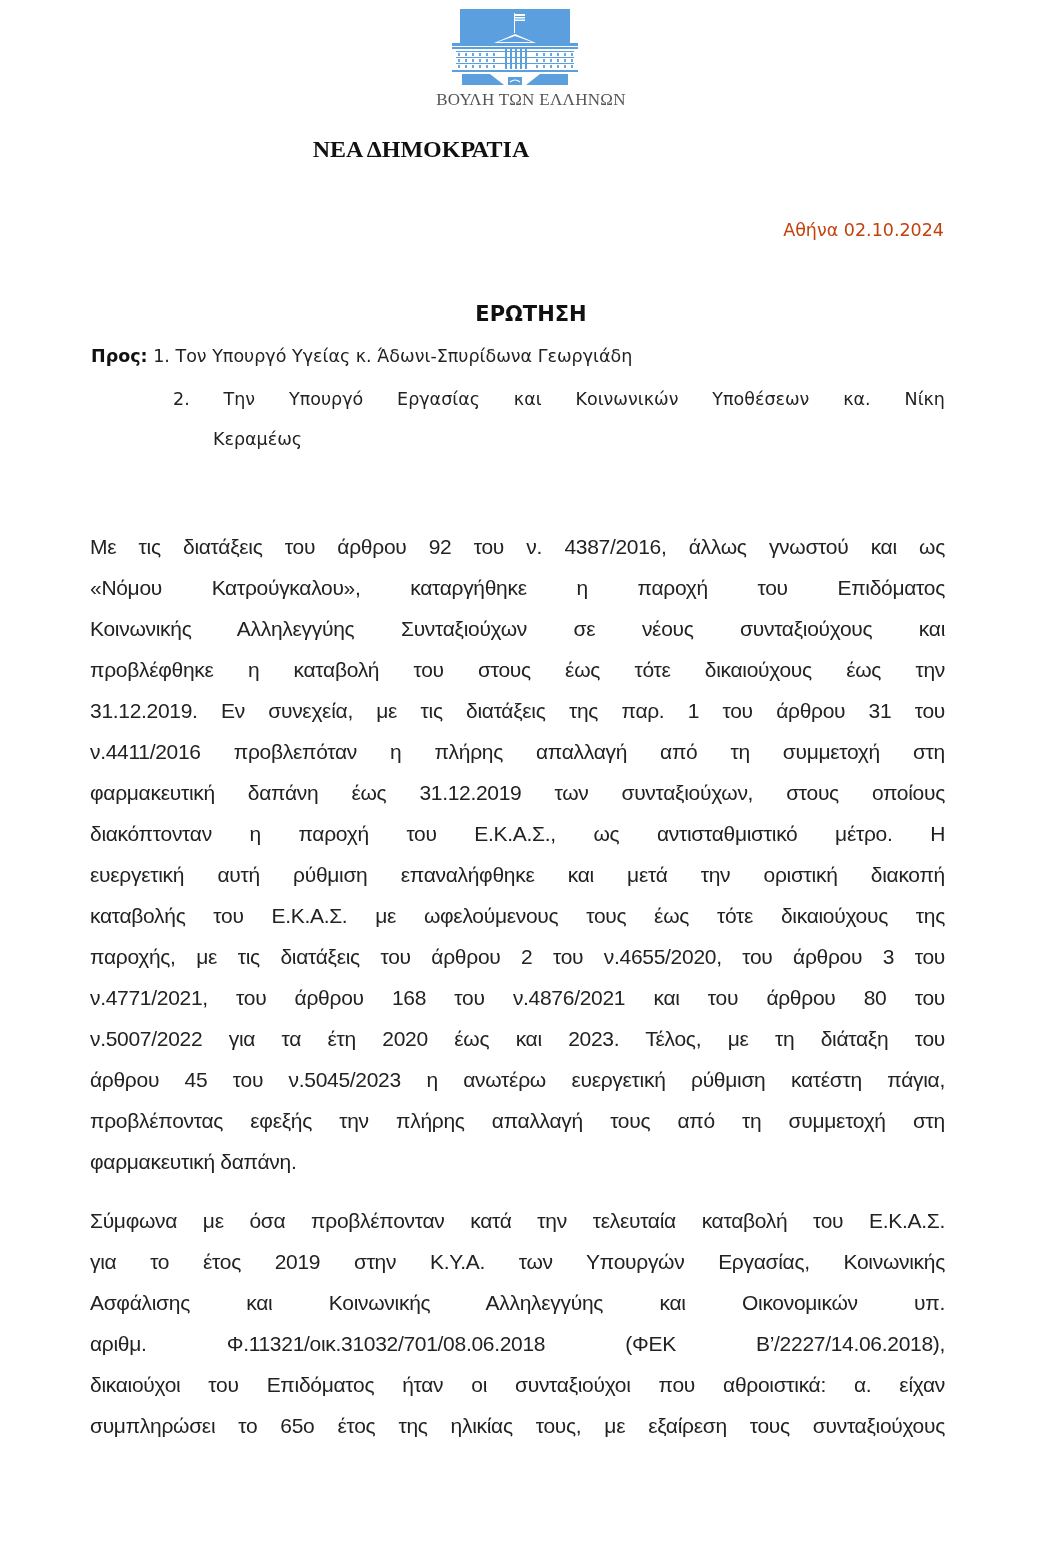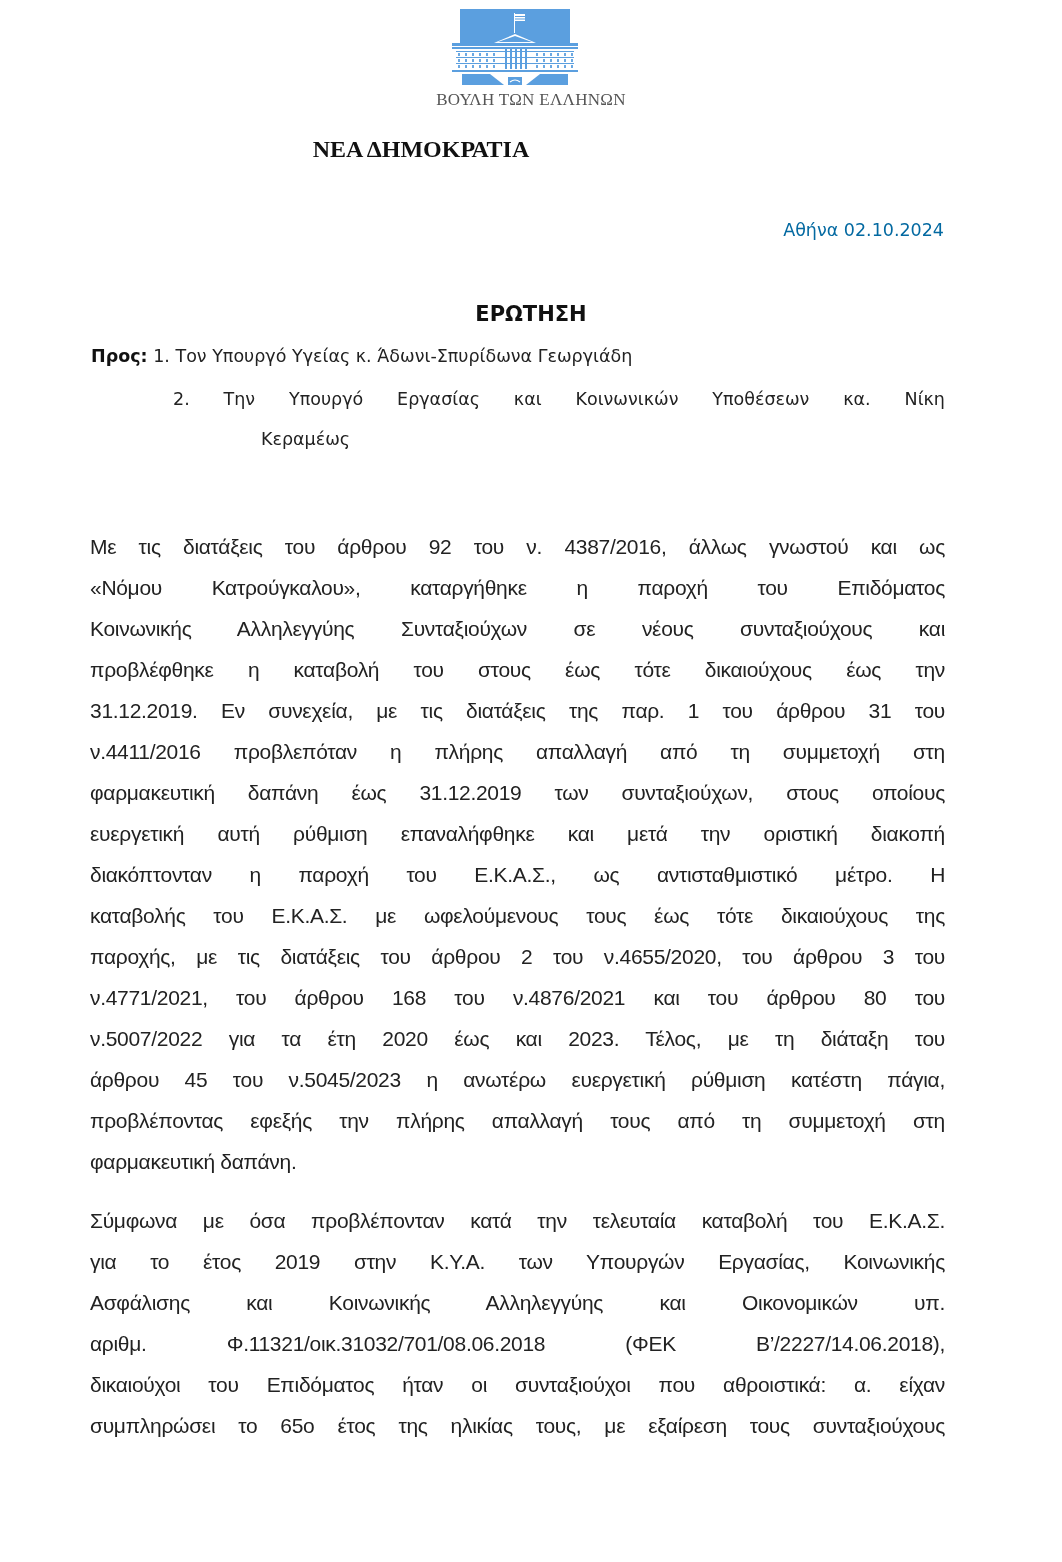--- a/index.html
+++ b/index.html
@@ -6,31 +6,31 @@
   body { width: 1062px; height: 1562px; position: relative; overflow: hidden; color: #1a1a1a; }
   .page { position: absolute; left: 0; top: 0; width: 1062px; height: 1562px; }
 
   .logo { position: absolute; left: 452px; top: 9px; width: 126px; height: 80px; }
   .logo-caption { position: absolute; left: 0; width: 1062px; top: 90px; text-align: center;
     font-family: "Liberation Serif", "DejaVu Serif", serif; font-size: 17px; color: #555; letter-spacing: 0.3px; }
   .party { position: absolute; left: 0; width: 842px; top: 136px; text-align: center;
     font-family: "Liberation Serif", "DejaVu Serif", serif; font-size: 24px; font-weight: bold; color: #111; }
 
   .date { position: absolute; right: 118px; top: 220px;
-    font-family: "DejaVu Sans", sans-serif; font-size: 17.5px; color: #0369a1; }
+    font-family: "DejaVu Sans", sans-serif; font-size: 17.5px; color: #c2410c; }
 
   .title { position: absolute; left: 0; width: 1062px; top: 302px; text-align: center;
     font-family: "DejaVu Sans", sans-serif; font-size: 21px; font-weight: bold; color: #111; }
 
   .hdr { position: absolute; left: 91px; font-family: "DejaVu Sans", sans-serif; font-size: 17.5px; color: #222; white-space: nowrap; }
   .hdr b { font-weight: bold; color: #111; }
   .l1 { top: 346px; }
   .l2 { top: 389px; left: 173px; width: 772px; }
   .l2 .wide { display: flex; justify-content: space-between; width: 100%; }
-  .l2b { top: 429px; left: 213px; margin-left: 48px; }
+  .l2b { top: 429px; left: 213px; }
   .l3 { top: 470px; }
 
   .para { position: absolute; left: 90px; width: 855px;
     font-family: "Liberation Sans", sans-serif; font-size: 21px; line-height: 41px; color: #222;
     text-align: justify; letter-spacing: -0.3px; }
   .para .ln { display: block; height: 41px; text-align: justify; text-align-last: justify; white-space: nowrap; overflow: visible; }
   .para .ln.last { text-align-last: left; }
   .p1 { top: 526px; }
   .p2 { top: 1200px; }
 </style>
@@ -141,22 +141,22 @@
 
 
   <div class="para p1" id="p1">
       <span class="ln">Με τις διατάξεις του άρθρου 92 του ν. 4387/2016, άλλως γνωστού και ως</span>
       <span class="ln">«Νόμου Κατρούγκαλου», καταργήθηκε η παροχή του Επιδόματος</span>
       <span class="ln">Κοινωνικής Αλληλεγγύης Συνταξιούχων σε νέους συνταξιούχους και</span>
       <span class="ln">προβλέφθηκε η καταβολή του στους έως τότε δικαιούχους έως την</span>
       <span class="ln">31.12.2019. Εν συνεχεία, με τις διατάξεις της παρ. 1 του άρθρου 31 του</span>
       <span class="ln">ν.4411/2016 προβλεπόταν η πλήρης απαλλαγή από τη συμμετοχή στη</span>
       <span class="ln">φαρμακευτική δαπάνη έως 31.12.2019 των συνταξιούχων, στους οποίους</span>
+      <span class="ln">διακόπτονταν η παροχή του Ε.Κ.Α.Σ., ως αντισταθμιστικό μέτρο. Η</span>
       <span class="ln">ευεργετική αυτή ρύθμιση επαναλήφθηκε και μετά την οριστική διακοπή</span>
-      <span class="ln">διακόπτονταν η παροχή του Ε.Κ.Α.Σ., ως αντισταθμιστικό μέτρο. Η</span>
       <span class="ln">καταβολής του Ε.Κ.Α.Σ. με ωφελούμενους τους έως τότε δικαιούχους της</span>
       <span class="ln">παροχής, με τις διατάξεις του άρθρου 2 του ν.4655/2020, του άρθρου 3 του</span>
       <span class="ln">ν.4771/2021, του άρθρου 168 του ν.4876/2021 και του άρθρου 80 του</span>
       <span class="ln">ν.5007/2022 για τα έτη 2020 έως και 2023. Τέλος, με τη διάταξη του</span>
       <span class="ln">άρθρου 45 του ν.5045/2023 η ανωτέρω ευεργετική ρύθμιση κατέστη πάγια,</span>
       <span class="ln">προβλέποντας εφεξής την πλήρης απαλλαγή τους από τη συμμετοχή στη</span>
       <span class="ln last">φαρμακευτική δαπάνη.</span>
     </div>
   <div class="para p2" id="p2">
       <span class="ln">Σύμφωνα με όσα προβλέπονταν κατά την τελευταία καταβολή του Ε.Κ.Α.Σ.</span>

